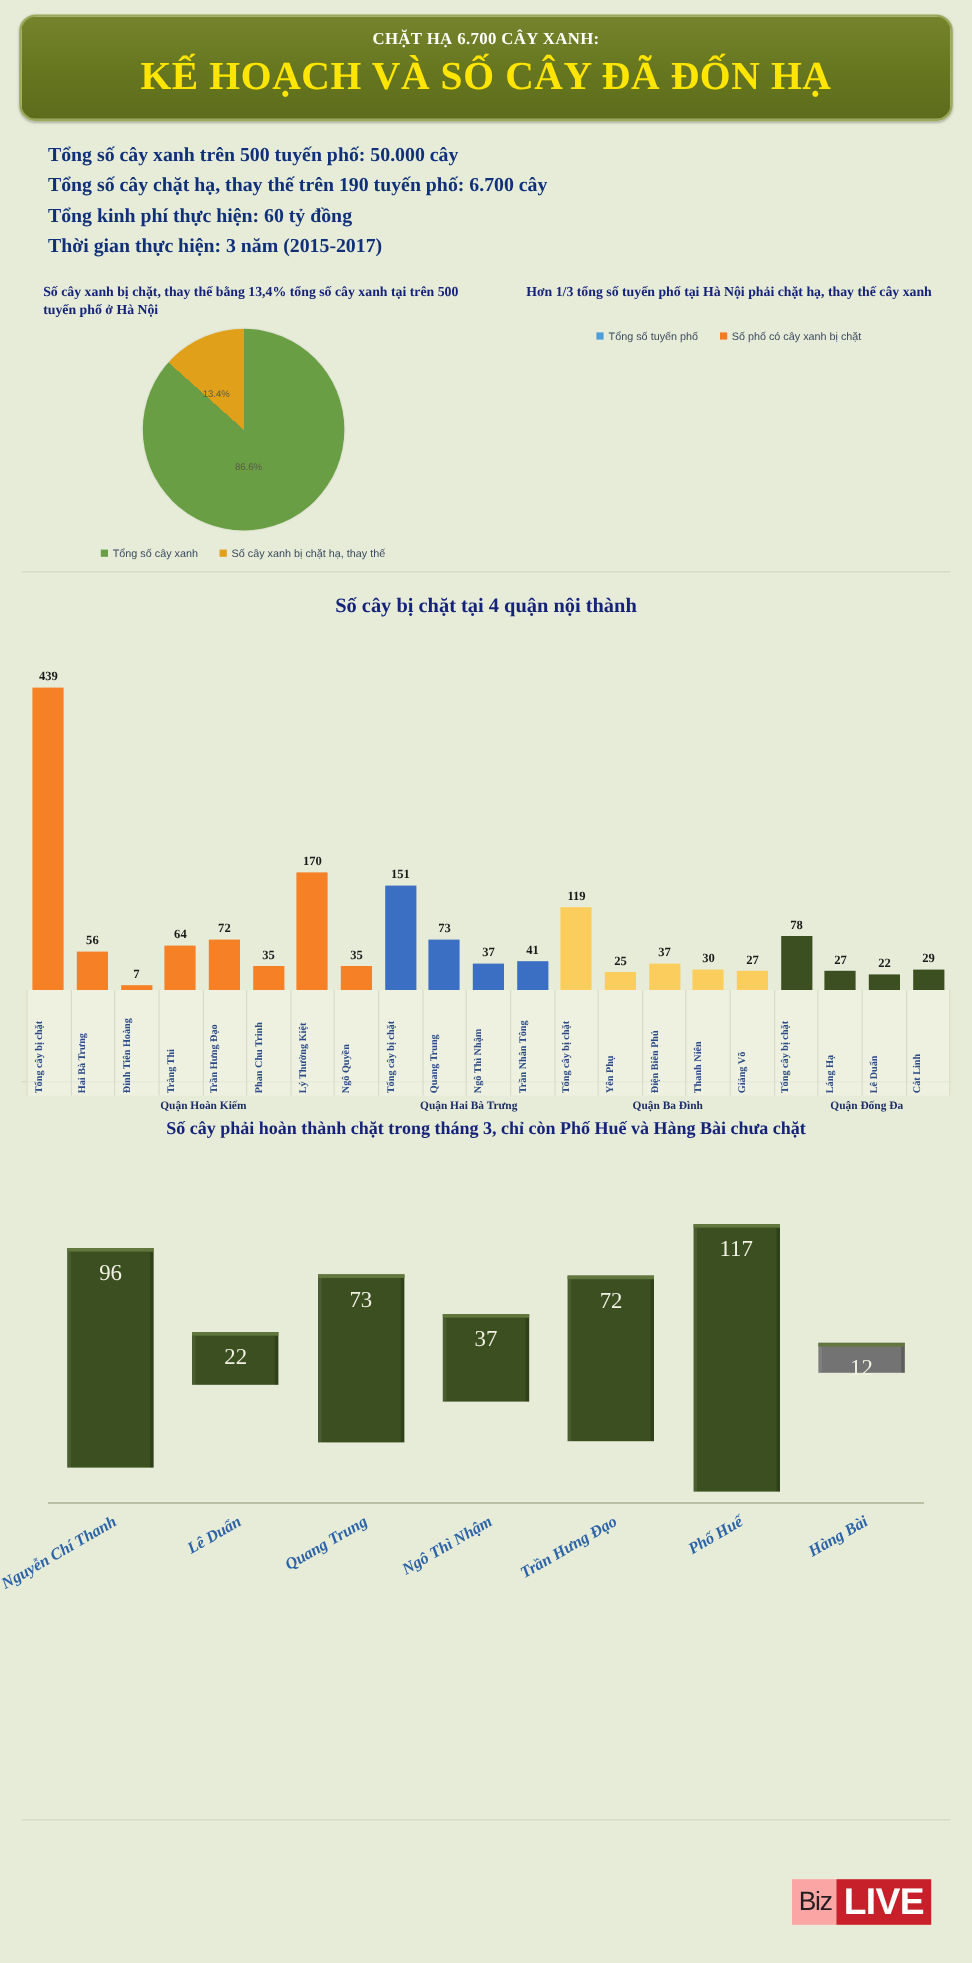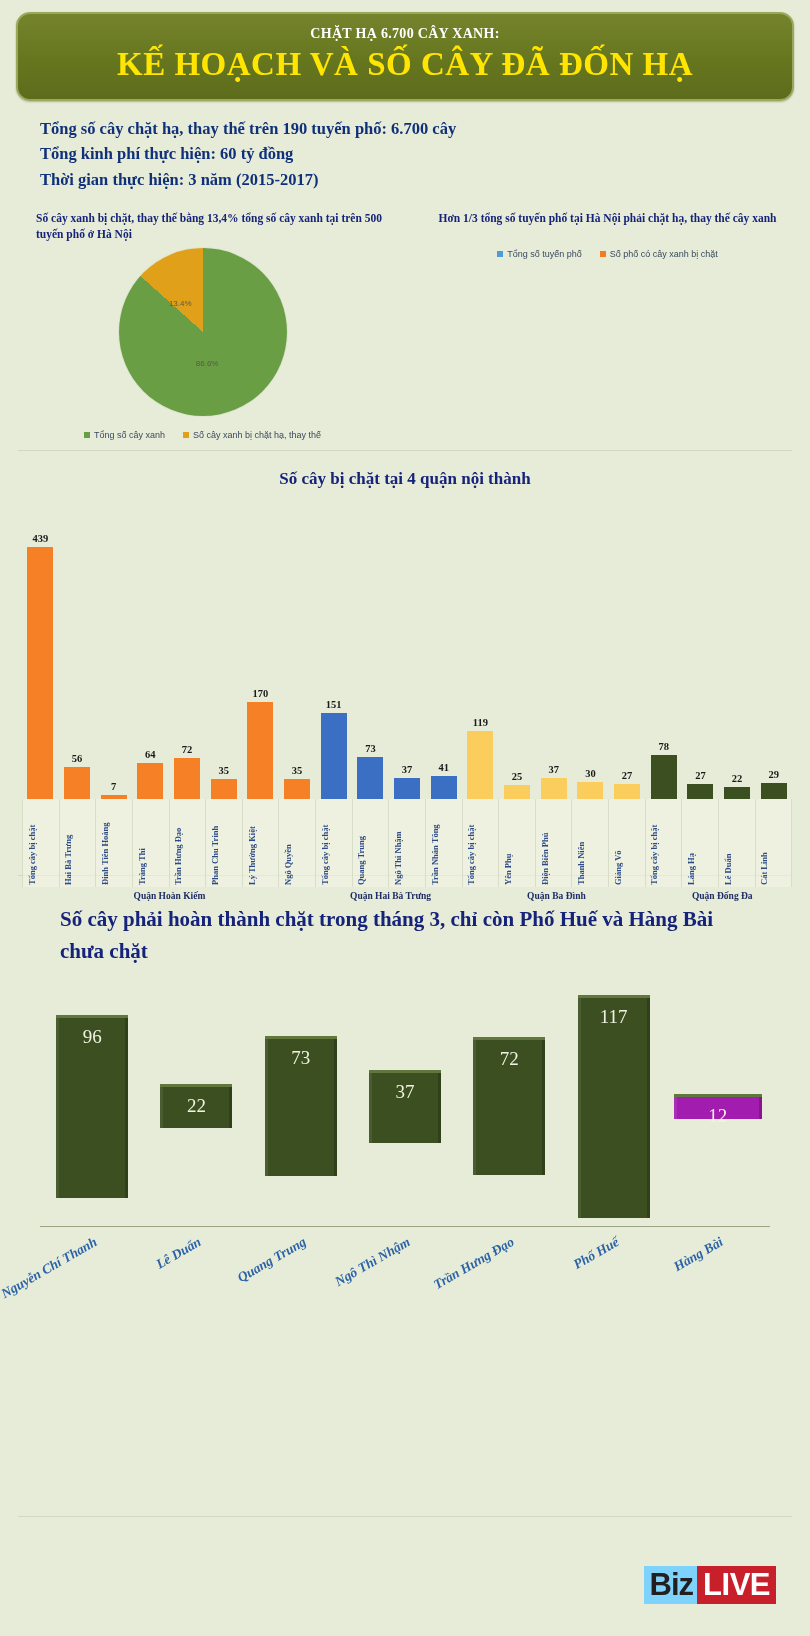--- a/index.html
+++ b/index.html
@@ -92,22 +92,22 @@
   .c1-groups{
     position:absolute;left:22px;right:14px;top:432px;height:18px;display:flex;align-items:center;
   }
   .c1-grp{
     text-align:center;font-size:9.5px;font-weight:bold;color:#1d2d66;
     font-family:"Liberation Serif",serif;
   }
   
   .chart2{position:relative;height:420px;margin-top:10px;}
   .chart2-title{
-    position:absolute;left:60px;right:60px;top:18px;text-align:left;
-    color:#16237a;font-weight:bold;font-size:21px;line-height:1.5;
+    position:absolute;left:60px;right:60px;top:18px;text-align:center;
+    color:#16237a;font-weight:bold;font-size:15px;line-height:1.5;
   }
   .c2-plot{
     position:absolute;left:40px;right:40px;top:100px;height:240px;
     display:flex;align-items:flex-end;gap:0;
   }
   .c2-col{flex:1;display:flex;justify-content:center;align-items:center;height:100%;}
   .c2-bar{
     width:72px;background:#3b4f20;position:relative;
     border-top:3px solid #62773d;
     box-shadow:inset -3px 0 0 rgba(0,0,0,.18), inset 3px 0 0 rgba(255,255,255,.08);
@@ -125,41 +125,42 @@
     white-space:nowrap;font-size:13.5px;font-weight:bold;font-style:italic;
     color:#2b63a8;font-family:"Liberation Serif",serif;
   }
   
   .footer{position:absolute;left:0;right:0;bottom:0;height:120px;}
   .footer .divider{margin:0 18px;}
   .logo{
     position:absolute;right:34px;bottom:32px;display:flex;align-items:stretch;height:38px;
   }
   .logo-biz{
-    background:#7dd3fc;color:#231f20;font-weight:bold;font-size:31px;
+    background:#fca5a5;color:#231f20;font-weight:normal;font-size:22px;
     font-family:"Liberation Sans",sans-serif;padding:0 4px 0 6px;
     display:flex;align-items:center;letter-spacing:-1px;
   }
   .logo-live{
     background:#c8202a;color:#ffffff;font-weight:bold;font-size:31px;
     font-family:"Liberation Sans",sans-serif;padding:0 6px;
     display:flex;align-items:center;letter-spacing:-.5px;
   }
 </style>
 </head>
 <body>
 
 <div class="header-wrap">
   <div class="header-box">
     <div class="header-line1">CHẶT HẠ 6.700 CÂY XANH:</div>
     <div class="header-line2">KẾ HOẠCH VÀ SỐ CÂY ĐÃ ĐỐN HẠ</div>
   </div>
 </div>
 
 <div class="intro">
+  <p>Tổng số cây xanh trên 500 tuyến phố: 50.000 cây</p>
   <p>Tổng số cây chặt hạ, thay thế trên 190 tuyến phố: 6.700 cây</p>
   <p>Tổng kinh phí thực hiện: 60 tỷ đồng</p>
   <p>Thời gian thực hiện: 3 năm (2015-2017)</p>
 </div>
 
 <div class="pie-row">
 
   <div class="pie-cell">
     <div class="pie-title left">Số cây xanh bị chặt, thay thế bằng 13,4% tổng số cây xanh tại trên 500 tuyến phố ở Hà Nội</div>
     <div class="pie-holder">
@@ -389,21 +390,21 @@
         <div class="c2-bar" style="height: 135.36px; background: rgb(59, 79, 32);">
           <div class="c2-val">72</div>
         </div>
       </div>
       <div class="c2-col">
         <div class="c2-bar" style="height: 219.96px; background: rgb(59, 79, 32);">
           <div class="c2-val">117</div>
         </div>
       </div>
       <div class="c2-col">
-        <div class="c2-bar" style="height: 22.56px; background: #a21caf; padding-left: 16px;">
+        <div class="c2-bar" style="height: 22.56px; background: #737373;">
           <div class="c2-val">12</div>
         </div>
       </div>
     </div>
   <div class="c2-axis"></div>
   <div class="c2-labels" id="c2-labels">
       <div class="c2-lcell">
         <span class="c2-ltxt" style="color: rgb(43, 99, 168);">Nguyễn Chí Thanh</span>
       </div>
       <div class="c2-lcell">

